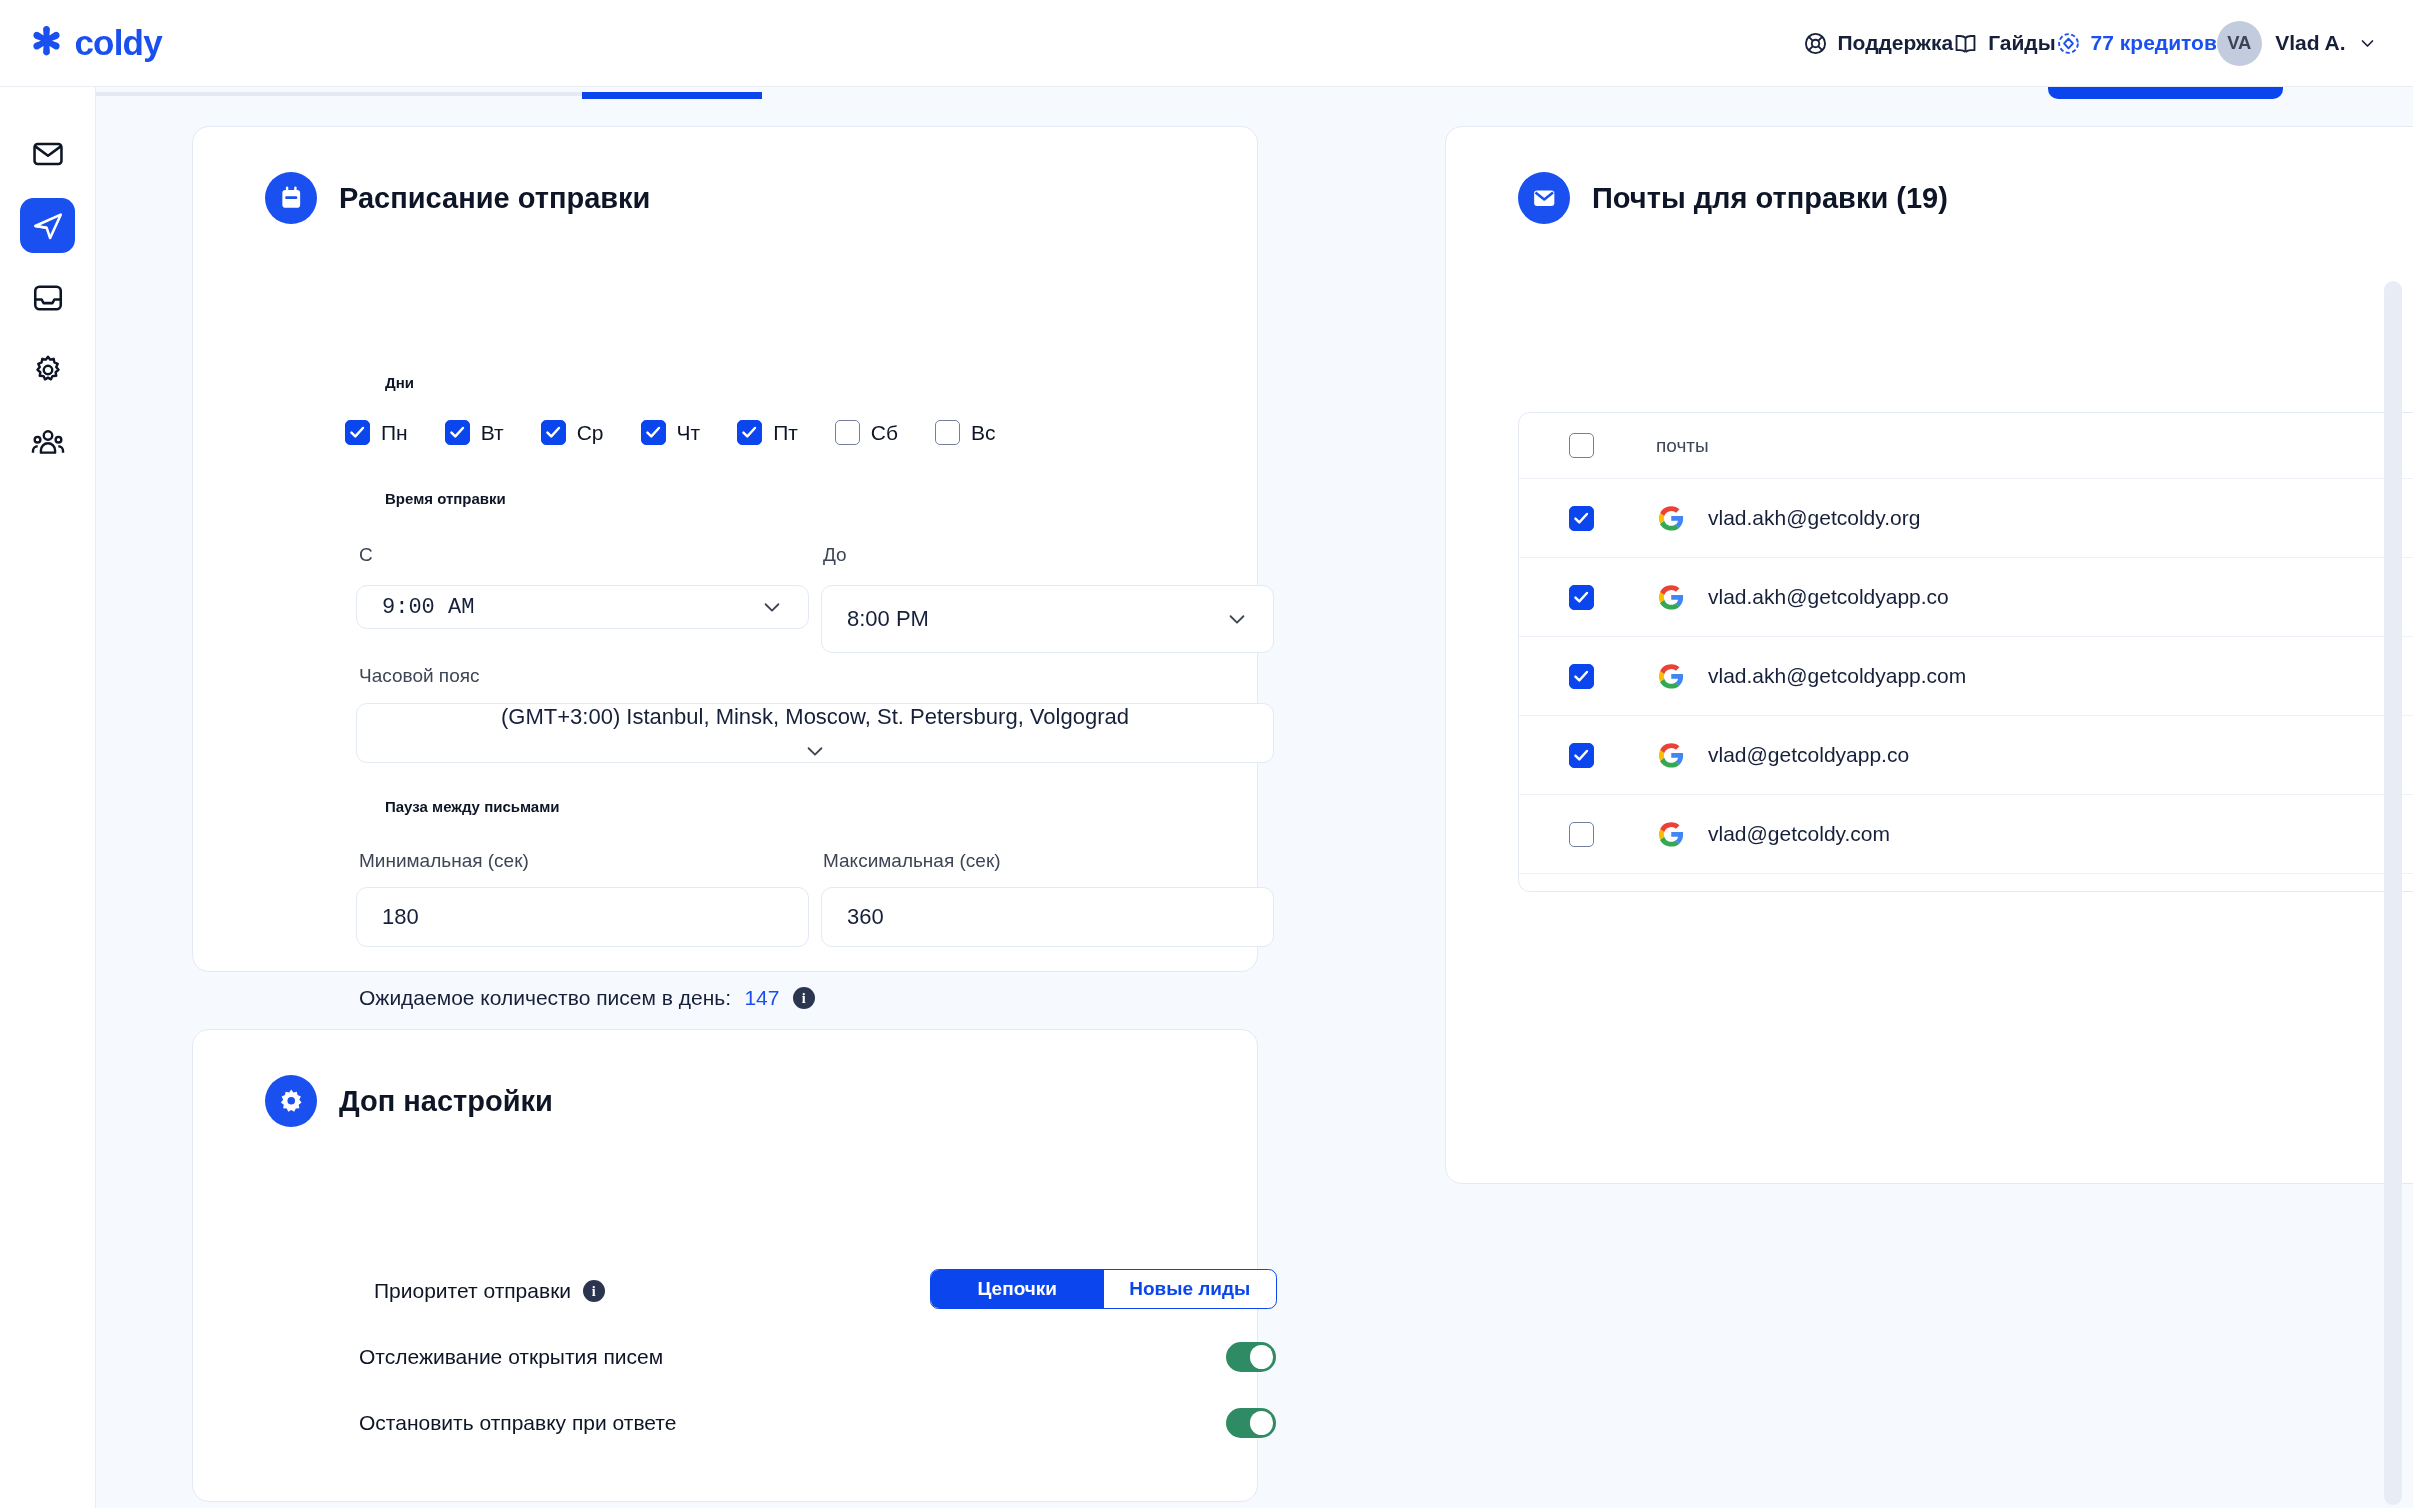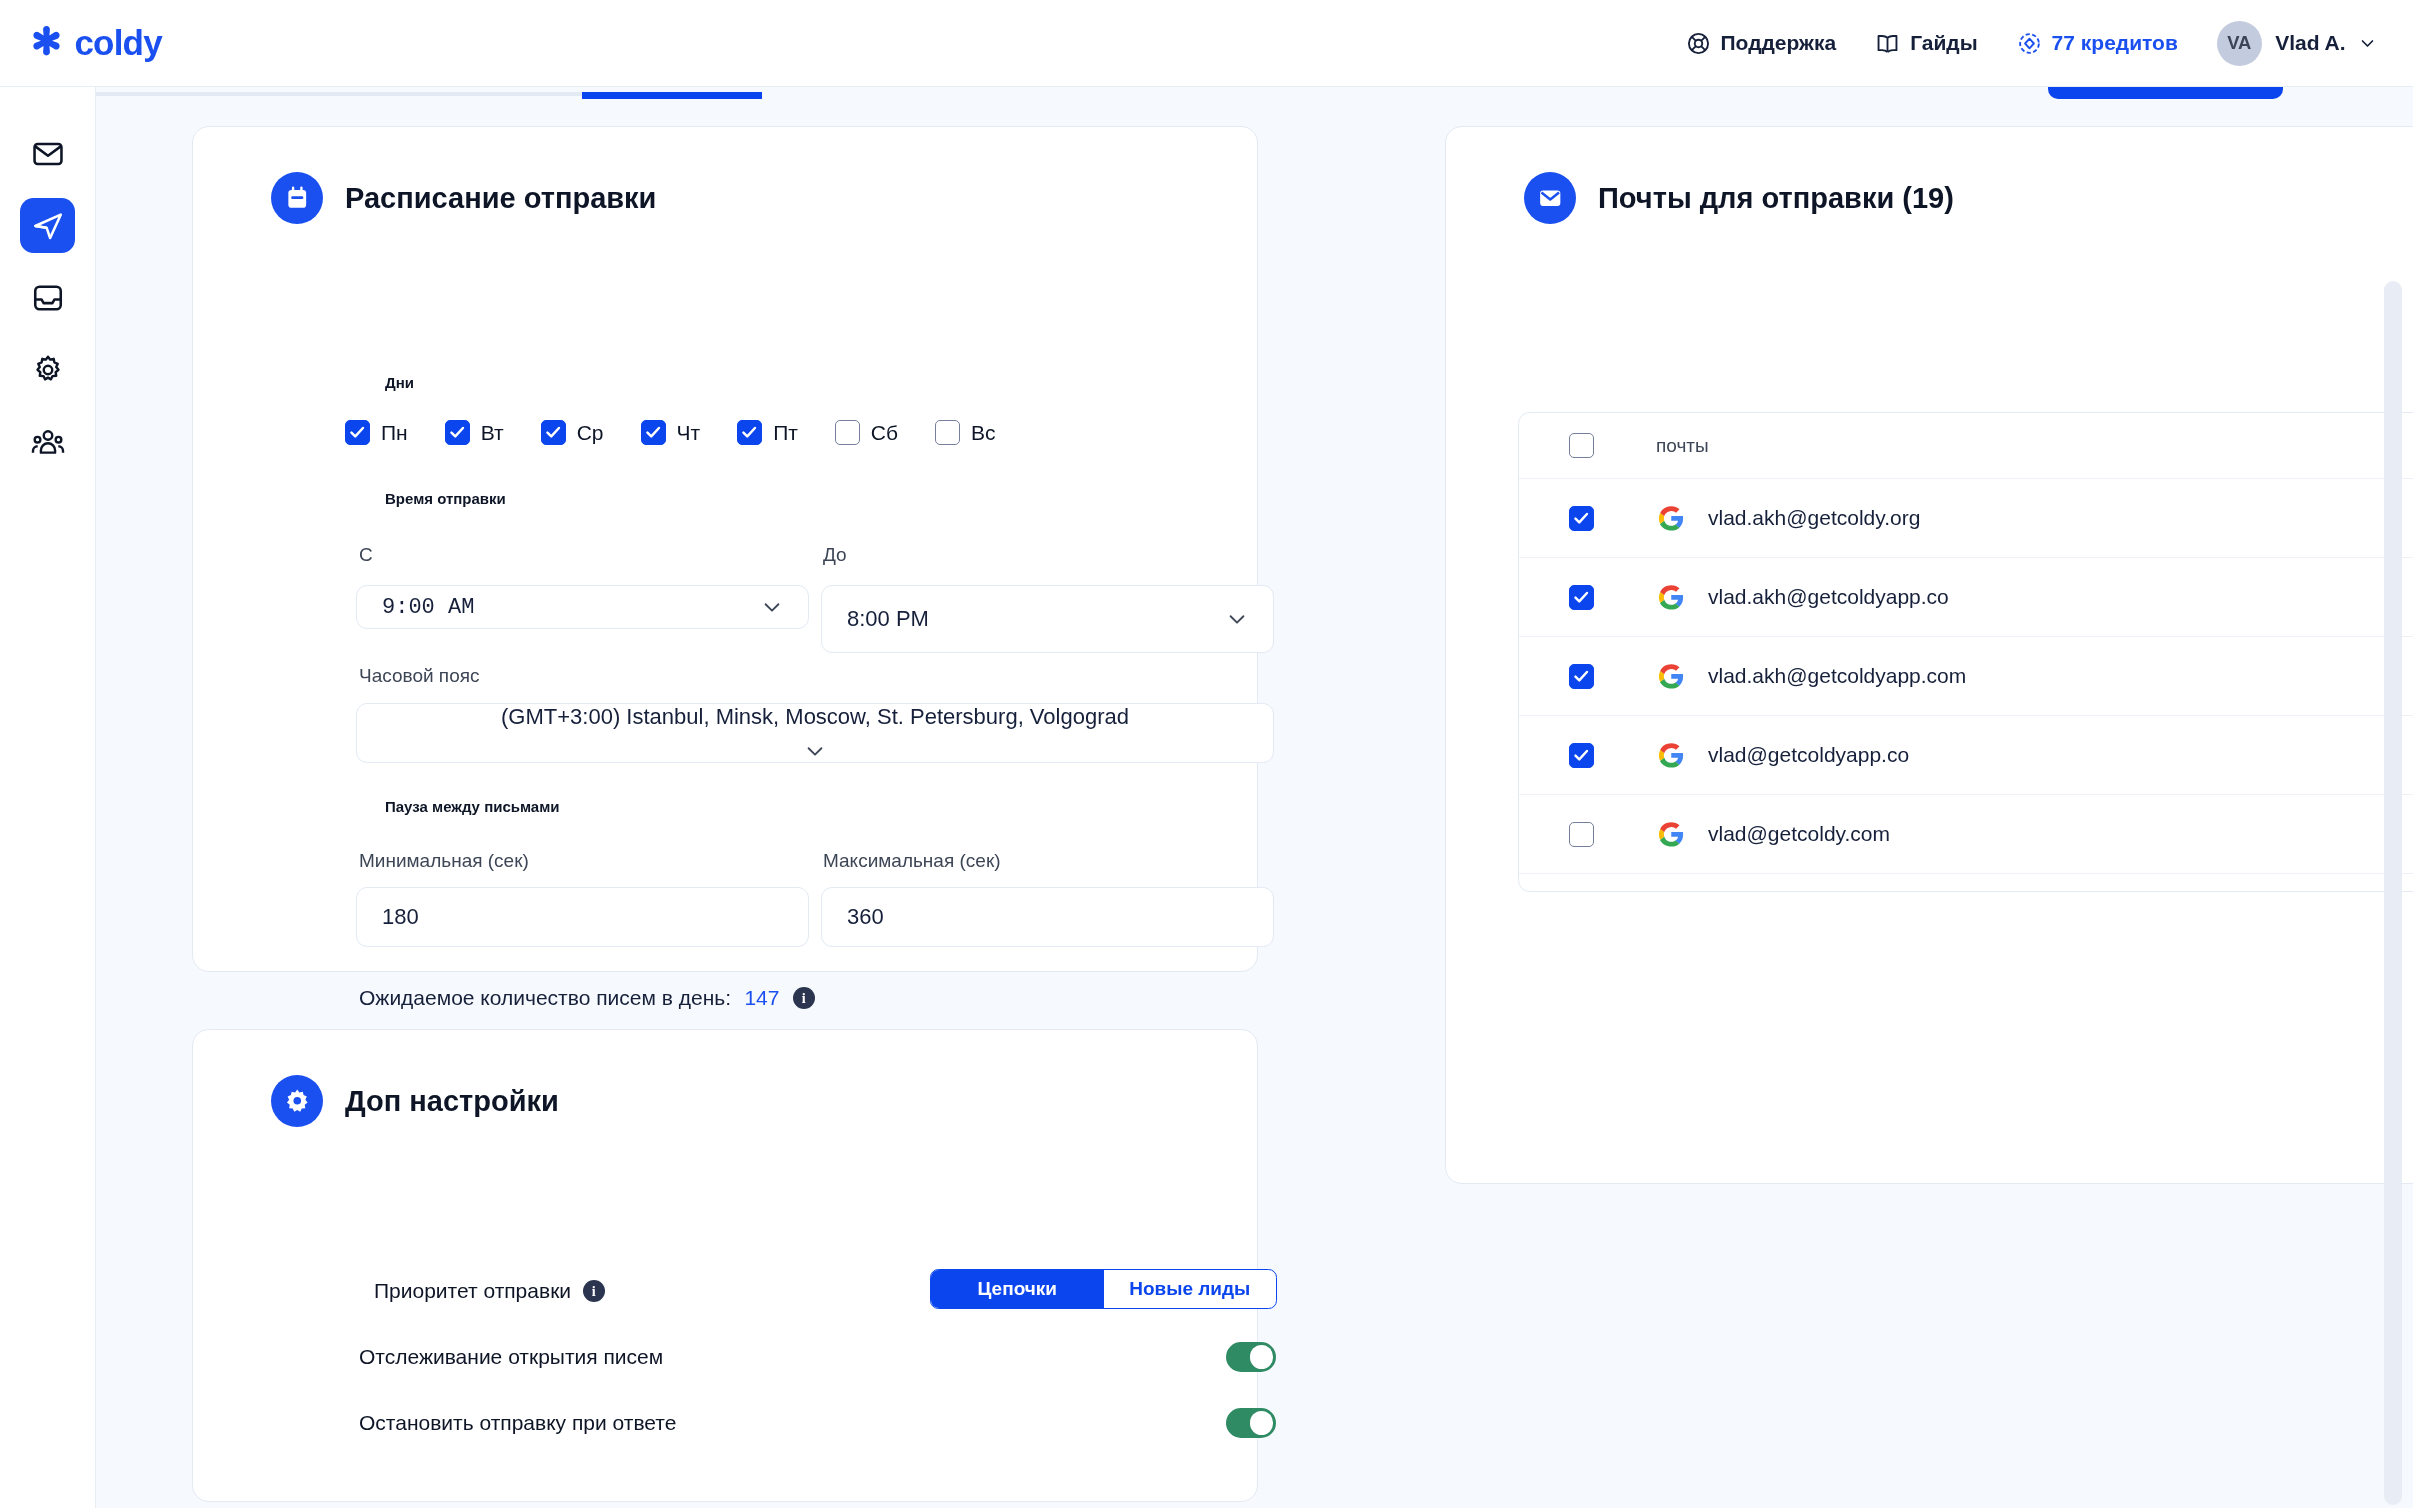--- a/index.html
+++ b/index.html
@@ -18,21 +18,21 @@
     border-bottom: 0.8px solid #e8ecf3;
     display: flex; align-items: center;
     z-index: 40;
   }
   #logo { display: flex; align-items: center; margin-left: 27px; gap: 8.4px; }
   .logo-star { width: 39px; height: 39px; color: #1a4ff0; }
   .logo-text { font-size: 35px; font-weight: 700; color: #1a4ff0; letter-spacing: -0.8px; }
 
   #hdr-right {
     margin-left: auto; margin-right: 37px;
-    display: flex; align-items: center; gap: 39px;
+    display: flex; align-items: center; 
   }
   .hdr-item { display: flex; align-items: center; gap: 10px; cursor: pointer; }
   .hdr-item span.lbl { font-size: 21px; font-weight: 700; color: #16203a; }
   .hdr-item.credits span.lbl { color: #1a4ff0; }
   .hdr-icon { width: 25px; height: 25px; display: block; }
   #user-chip { display: flex; align-items: center; gap: 13.4px; cursor: pointer; }
   #avatar {
     width: 45px; height: 45px; border-radius: 50%;
     background: #c3cbde; color: #3b4458;
     display: flex; align-items: center; justify-content: center;
@@ -83,21 +83,20 @@
     width: 235px; height: 49px;
     background: #0a45ee; border-radius: 10px;
   }
 
   
   .card {
     position: absolute;
     background: #ffffff;
     border: 0.8px solid #e3eaf4;
     border-radius: 17px;
-    padding-left: 6px;
   }
   #card-schedule { left: 96px; top: 39px; width: 1066px; height: 846px; }
   #card-extra    { left: 96px; top: 942px; width: 1066px; height: 473px; }
   #card-mail     { left: 1349px; top: 39px; width: 1046px; height: 1058px; }
 
   .card-head { display: flex; align-items: center; gap: 22px; padding: 45px 0 0 72px; }
   .card-badge {
     width: 52px; height: 52px; border-radius: 50%;
     background: #1a4ff0; color: #fff;
     display: flex; align-items: center; justify-content: center;

